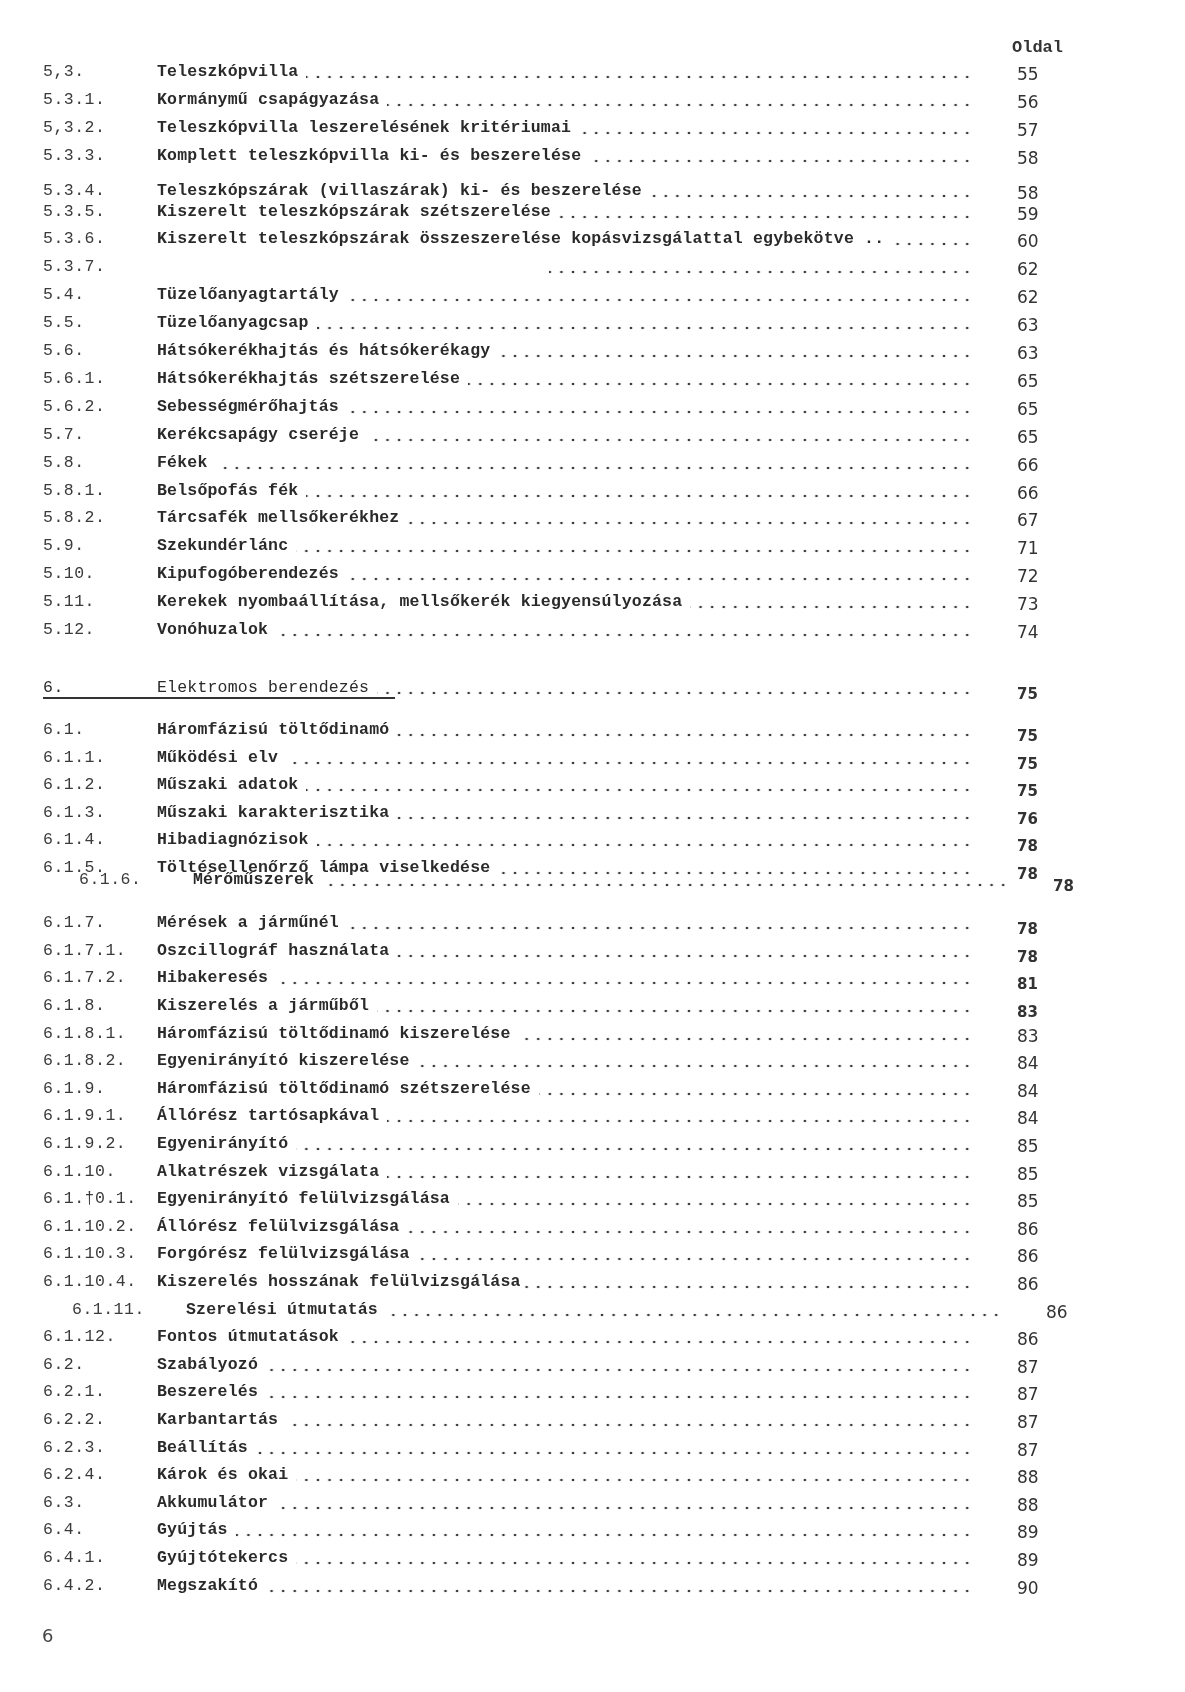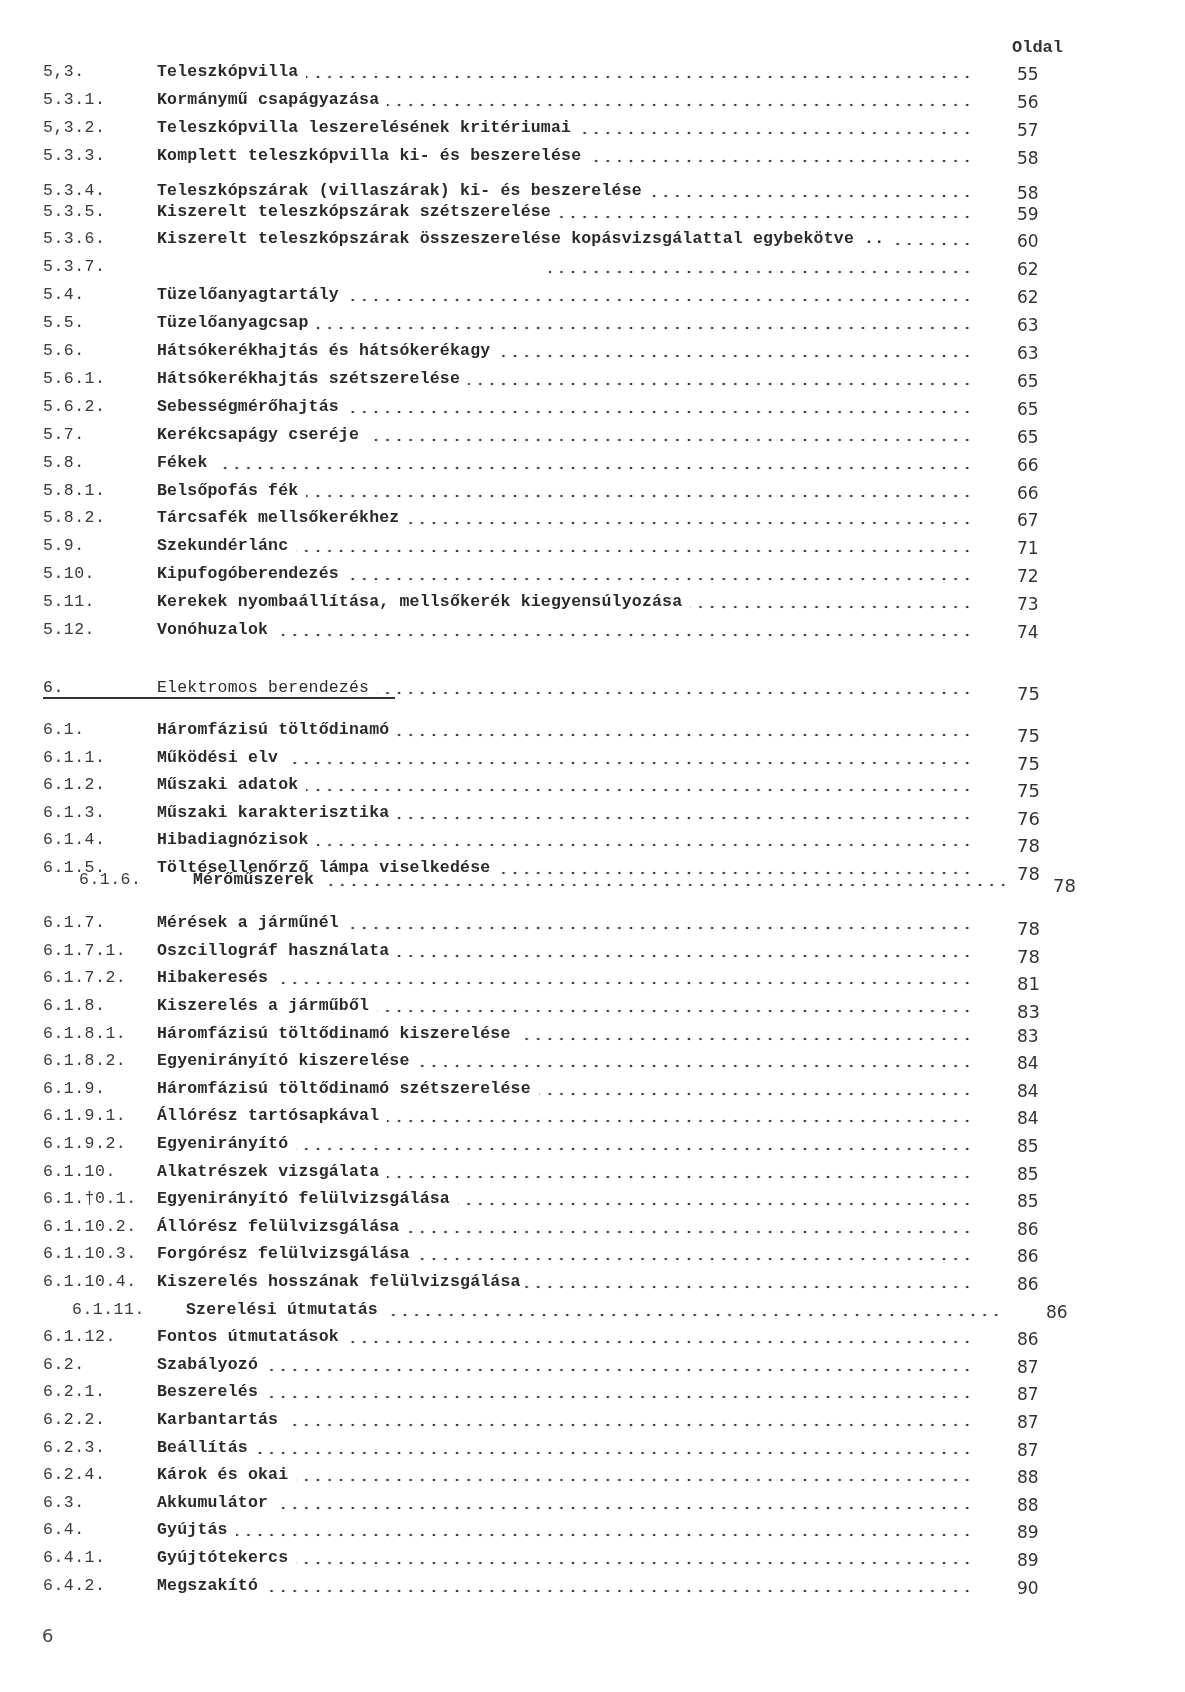--- a/index.html
+++ b/index.html
@@ -26,21 +26,21 @@
   .dots {
     position: absolute; top: 17px; height: 4px; right: 212px;
     background-image: radial-gradient(circle, #3a3a3a 1.3px, transparent 1.6px);
     background-size: 11.6px 4px; background-position: right center; background-repeat: repeat-x;
   }
   .page-no {
     position: absolute; left: 1017px; top: 2px;
     font-family: "DejaVu Sans", "Liberation Sans", sans-serif;
     font-size: 17px; color: #333;
   }
-  .page-no.hand { top: 6px; font-size: 18px; }
+  .page-no.hand { top: 6px; font-size: 15px; font-weight: bold; }
   .chapter .num, .chapter .title { font-weight: normal; color: #2a2a2a; }
   .chapter .underline {
     position: absolute; left: 43px; width: 352px; top: 23px; height: 2px; background: #333;
   }
   .footer-page {
     position: absolute; left: 42px; top: 1625px;
     font-family: "DejaVu Sans", "Liberation Sans", sans-serif; font-size: 18px; color: #444;
   }
 </style>
 </head>

